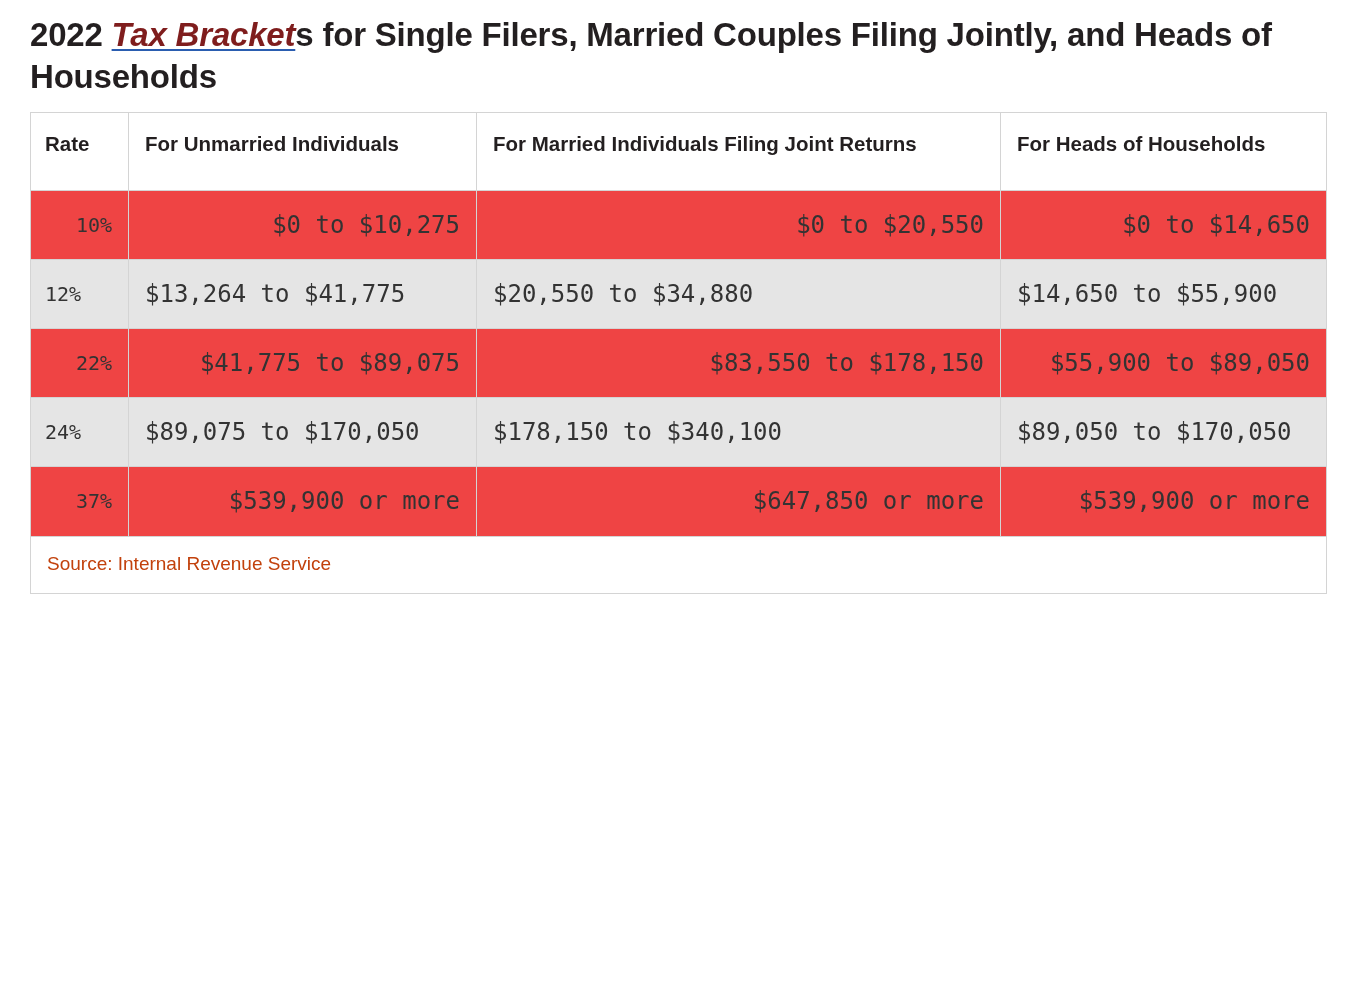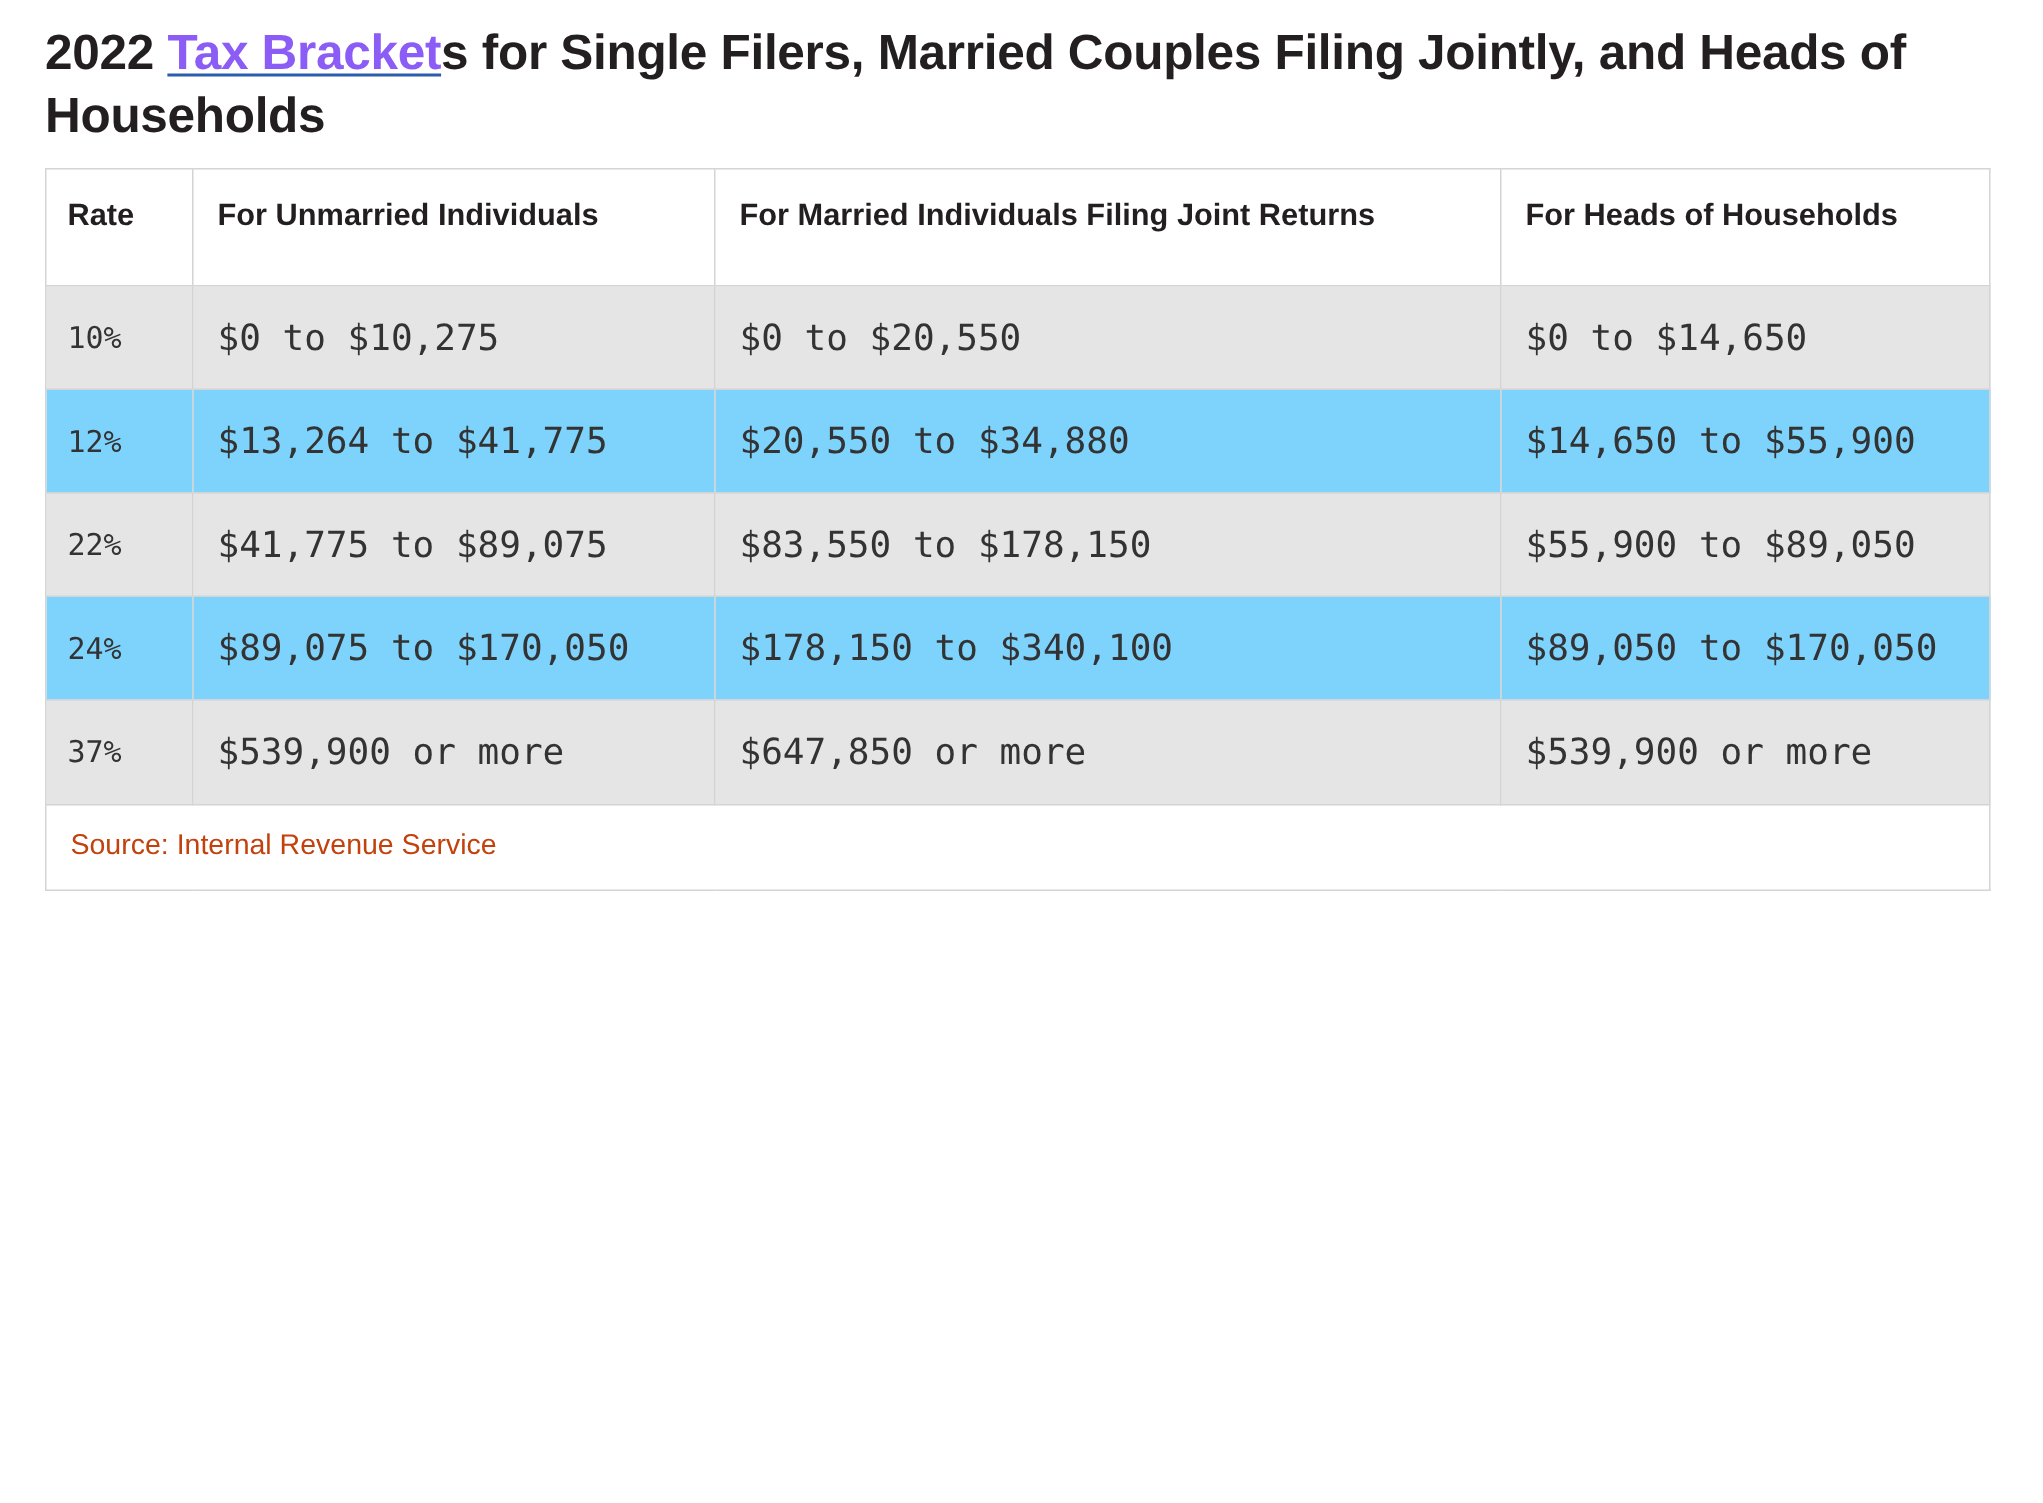--- a/index.html
+++ b/index.html
@@ -21,25 +21,26 @@
   .title {
     font-size: 33px;
     font-weight: bold;
     line-height: 1.28;
     letter-spacing: -0.2px;
     color: #231f20;
     margin: 0 0 14px 0;
     max-width: 1290px;
   }
   .title .link {
-    color: #8b5cf6;
+    color: #7f1d1d;
     text-decoration: underline;
     text-decoration-color: #2a5db0;
     text-underline-offset: 3px;
     text-decoration-thickness: 2px;
+    font-style: italic;
   }
   table.brackets {
     border-collapse: collapse;
     width: 1296px;
     table-layout: fixed;
     border: 1px solid #d4d4d4;
   }
   table.brackets th,
   table.brackets td {
     border: 1px solid #d4d4d4;
@@ -68,24 +69,25 @@
     color: #333333;
     line-height: 1.42;
     padding: 17px 16px 17px 16px;
     letter-spacing: 0px;
   }
   tbody td.rate {
     padding-left: 14px;
     font-size: 20px;
   }
   tbody tr.shaded td {
-    background: #e5e5e5;
+    background: #ef4444;
+    text-align: right;
   }
   tbody tr.plain td {
-    background: #7dd3fc;
+    background: #e5e5e5;
     margin-left: 33px;
   }
   tfoot td {
     font-family: "Liberation Sans", sans-serif;
     font-size: 19px;
     color: #c2410c;
     padding: 16px 16px 18px 16px;
     background: #ffffff;
     border: 1px solid #d4d4d4;
   }

